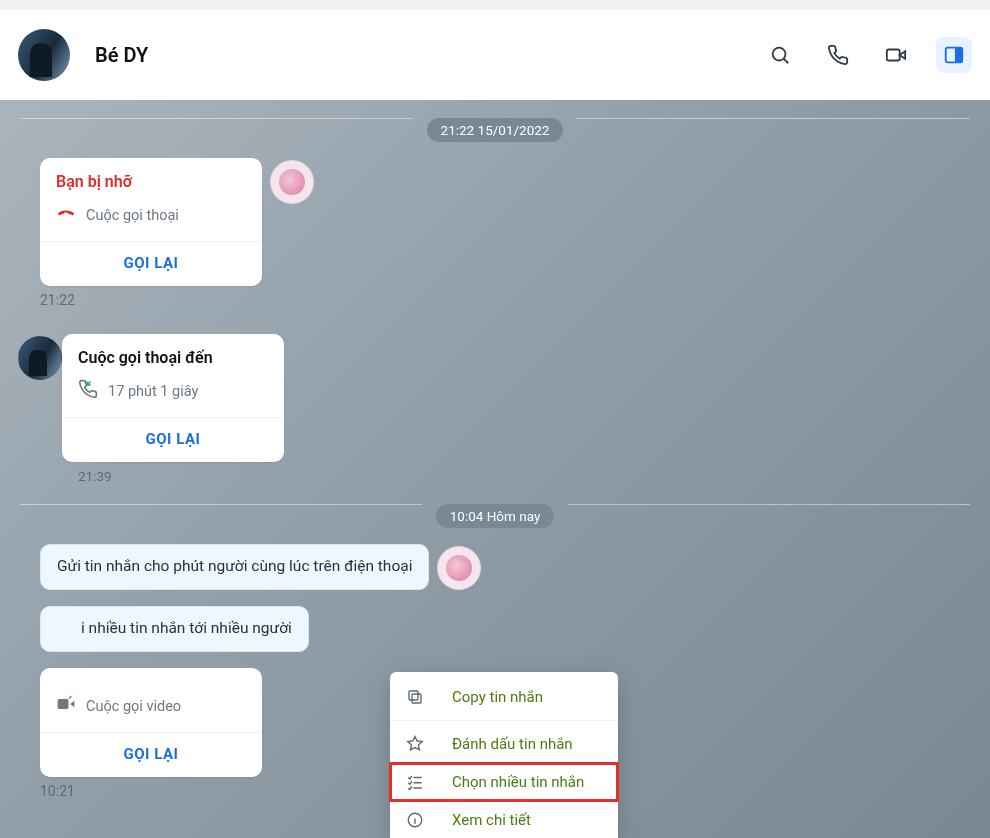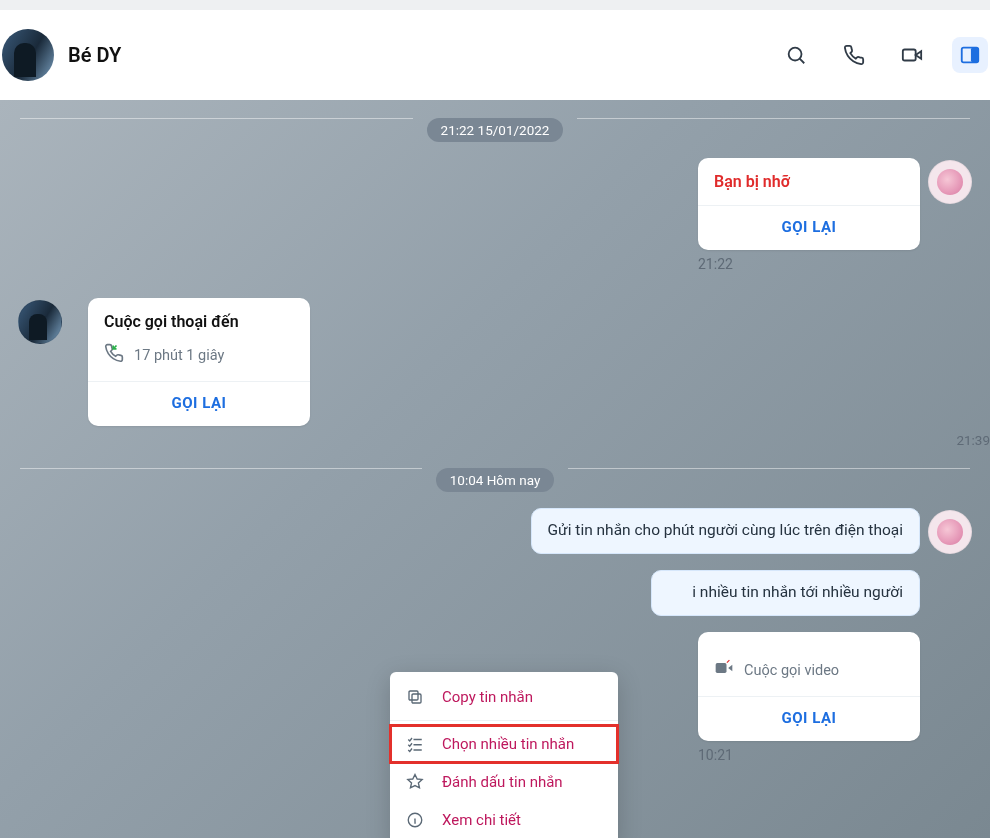--- a/index.html
+++ b/index.html
@@ -9,22 +9,22 @@
     height: 838px;
     overflow: hidden;
     background: #f0f0f0;
   }
   .top-strip { height: 10px; background: #eef0f2; }
   .header {
     height: 90px;
     background: #fff;
     display: flex;
     align-items: center;
-    padding: 0 2px;
-    gap: 14px;
+    padding: 0 18px;
+    gap: 25px;
   }
   .avatar-header {
     width: 52px; height: 52px; border-radius: 50%;
     background: linear-gradient(120deg,#3a5a7a 0%,#1a2a3a 55%,#7aa0c0 100%);
     position: relative; overflow: hidden; flex-shrink:0;
   }
   .avatar-header::after{
     content:""; position:absolute; left:12px; bottom:4px; width:22px; height:34px;
     background:#0e1a24; border-radius:10px 10px 0 0;
   }
@@ -44,22 +44,22 @@
     height: calc(838px - 100px);
     background: linear-gradient(135deg,#aab4bc 0%, #93a0aa 40%, #7a8891 100%);
     padding-top:8px;
   }
   .divider-row { display:flex; align-items:flex-start; gap:14px; padding:10px 20px; }
   .divider-line { flex:1; height:1px; background:rgba(255,255,255,0.45); }
   .divider-pill {
     background:#7a8794; color:#fff; font-size:13.5px; padding:4px 14px; border-radius:14px;
   }
 
-  .msg-right { display:flex; justify-content:flex-end; gap:8px; padding:6px 18px 2px; }
-  .msg-left  { display:flex; justify-content:flex-start; gap:26px; padding:6px 18px 2px; }
+  .msg-right { display:flex; gap:8px; padding:6px 18px 2px;margin-left:22px; }
+  .msg-left  { display:flex; justify-content:flex-start; gap:0; padding:6px 18px 2px; }
   .msg-avatar {
     width:44px; height:44px; border-radius:50%; flex-shrink:0; margin-top:2px;
     background:#f4e6ec; position:relative; overflow:hidden; border:1px solid rgba(0,0,0,0.05);
   }
   .msg-avatar.flower::before{
     content:""; position:absolute; inset:8px; border-radius:50%;
     background:radial-gradient(circle at 40% 40%, #f6c7d6 0%, #e79cba 55%, #d87aa2 100%);
   }
   .msg-avatar.person{
     background:linear-gradient(120deg,#3a5a7a 0%,#1a2a3a 55%,#7aa0c0 100%);
@@ -75,33 +75,33 @@
   }
   .call-title { font-size:16px; font-weight:600; }
   .call-title.red { color:#e02b2b; }
   .call-title.black { color:#111; }
   .call-sub-row { display:flex; align-items:center; gap:10px; margin-top:12px; color:#6c7884; font-size:14.5px; }
   .call-sub-row svg{ width:20px; height:20px; flex-shrink:0; }
   .call-sep { height:1px; background:#edf1f4; margin:14px -16px 0; }
   .call-back { text-align:center; padding:12px 0 4px; font-weight:700; color:#1d6ee0; letter-spacing:0.5px; font-size:15px; }
 
   .time-under { color:#5e6a76; font-size:13.5px; padding:4px 78px 10px; }
-  .time-under.left  { text-align:right; padding:4px 0 10px 78px; }
+  .time-under.left  { text-align:left; padding:4px 0 10px 78px; }
 
   .bubble {
     background:#eef6ff; border:1px solid #d6e7fb; color:#263340;
     padding:12px 16px; border-radius:10px; font-size:15.5px; max-width:480px;
   }
 
   .ctx-menu {
     position:absolute; left:390px; top:572px; width:228px;
     background:#fff; border-radius:6px; box-shadow:0 6px 24px rgba(0,0,0,0.18);
     padding:6px 0;
   }
-  .ctx-item { display:flex; align-items:center; gap:18px; padding:10px 16px; font-size:15px; color:#be185d; position:relative; }
+  .ctx-item { display:flex; align-items:center; gap:28px; padding:10px 16px; font-size:15px; color:#4d7c0f; position:relative; }
   .ctx-item svg{ width:18px; height:18px; color:#5b6976; flex-shrink:0; }
   .ctx-item.highlight{ outline:3px solid #e3302b; outline-offset:-2px; }
   .ctx-sep{ height:1px; background:#edf1f4; margin:4px 0; }
 
   .time-under-call-right { color:#5e6a76; font-size:14px; padding-top:6px; }
   .right-col { display:flex; flex-direction:column; align-items:flex-end; }
 </style>
 </head>
 <body>
 
@@ -144,20 +144,28 @@
   <div class="divider-row">
     <div class="divider-line"></div>
     <div class="divider-pill">21:22 15/01/2022</div>
     <div class="divider-line"></div>
   </div>
 
   <div class="msg-right">
     <div class="right-col">
       <div class="call-card">
         <div class="call-title red">Bạn bị nhỡ</div>
+        <div class="call-sub-row">
+          <span>
+            <svg viewBox="0 0 24 24">
+                <path fill="#e02b2b" d="M12 9C8 9 4.5 10.3 2 12.8l2.2 2.2c1.4-1.4 3.7-2.3 5.8-2.5v-1h4v1c2.1.2 4.4 1.1 5.8 2.5L22 12.8C19.5 10.3 16 9 12 9z"></path>
+              </svg>
+          </span>
+          <span>Cuộc gọi thoại</span>
+        </div>
         <div class="call-sep"></div>
         <div class="call-back">GỌI LẠI</div>
       </div>
       <div class="time-under-call-right" style="align-self:flex-start;">21:22</div>
     </div>
     <div class="msg-avatar flower"></div>
   </div>
 
   <div class="msg-left" style="margin-top:18px;">
     <div class="msg-avatar person"></div>
@@ -219,31 +227,31 @@
 
   <div class="ctx-menu">
     <div class="ctx-item">
       <svg viewBox="0 0 24 24" fill="none" stroke="currentColor" stroke-width="1.8">
           <rect x="8" y="8" width="12" height="12" rx="1.5"></rect>
           <rect x="4" y="4" width="12" height="12" rx="1.5"></rect>
         </svg>
       <span>Copy tin nhắn</span>
     </div>
     <div class="ctx-sep"></div>
+    <div class="ctx-item">
+      <svg viewBox="0 0 24 24" fill="none" stroke="currentColor" stroke-width="1.8">
+          <path d="M12 2l2.9 6 6.6.6-5 4.6 1.5 6.5L12 16.8 5.9 19.7l1.5-6.5-5-4.6 6.6-.6L12 2z"></path>
+        </svg>
+      <span>Đánh dấu tin nhắn</span>
+    </div>
     <div class="ctx-item highlight">
       <svg viewBox="0 0 24 24" fill="none" stroke="currentColor" stroke-width="1.8">
           <path d="M3 6l2 2 3-4M10 6h11M3 13l2 2 3-4M10 13h11M3 20l2 2 3-4M10 20h11"></path>
         </svg>
       <span>Chọn nhiều tin nhắn</span>
-    </div>
-    <div class="ctx-item">
-      <svg viewBox="0 0 24 24" fill="none" stroke="currentColor" stroke-width="1.8">
-          <path d="M12 2l2.9 6 6.6.6-5 4.6 1.5 6.5L12 16.8 5.9 19.7l1.5-6.5-5-4.6 6.6-.6L12 2z"></path>
-        </svg>
-      <span>Đánh dấu tin nhắn</span>
     </div>
     <div class="ctx-item">
       <svg viewBox="0 0 24 24" fill="none" stroke="currentColor" stroke-width="1.8">
           <circle cx="12" cy="12" r="9"></circle>
           <path d="M12 8h.01M11 11h1v5h1"></path>
         </svg>
       <span>Xem chi tiết</span>
     </div>
 
   </div>

